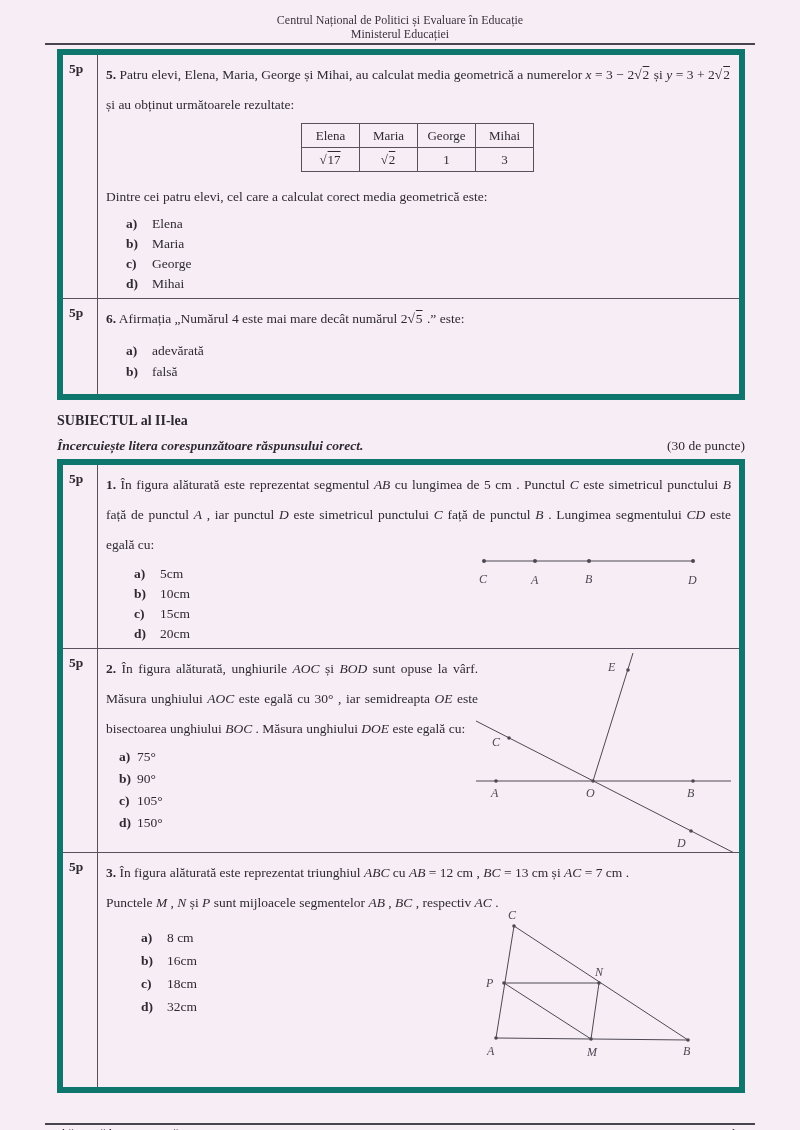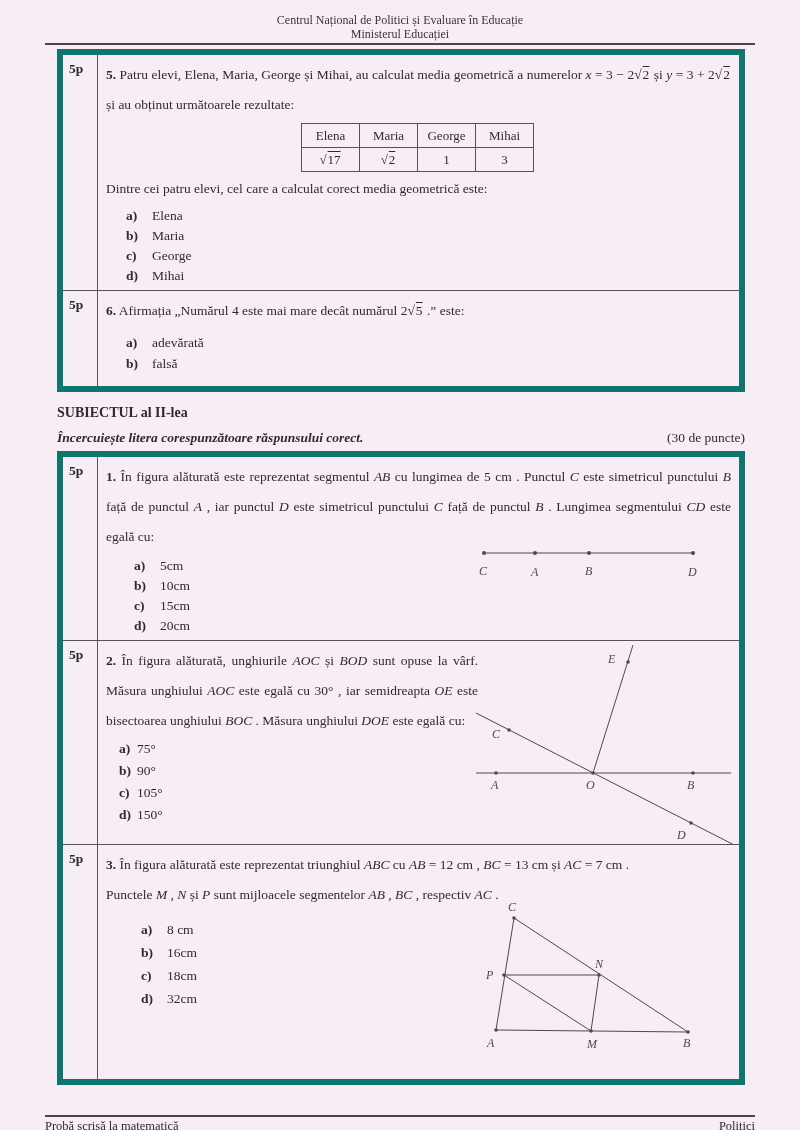--- a/index.html
+++ b/index.html
@@ -87,21 +87,21 @@
             <td>Mihai</td>
           </tr>
           <tr>
             <td><span class="sqrt">√<span class="rad">17</span></span></td>
             <td><span class="sqrt">√<span class="rad">2</span></span></td>
             <td>1</td>
             <td>3</td>
           </tr>
         </tbody>
           </table>
-        <p class="qbody nojust" style="margin-top:2px;">Dintre cei patru elevi, cel care a calculat corect media geometrică este:</p>
+        <p class="qbody nojust" style="margin-top:10px;">Dintre cei patru elevi, cel care a calculat corect media geometrică este:</p>
         <div class="opts ind20">
           <div class="opt">
               <span class="ol">a)</span>
               <span class="ot">Elena</span>
             </div>
           <div class="opt">
               <span class="ol">b)</span>
               <span class="ot">Maria</span>
             </div>
           <div class="opt">

